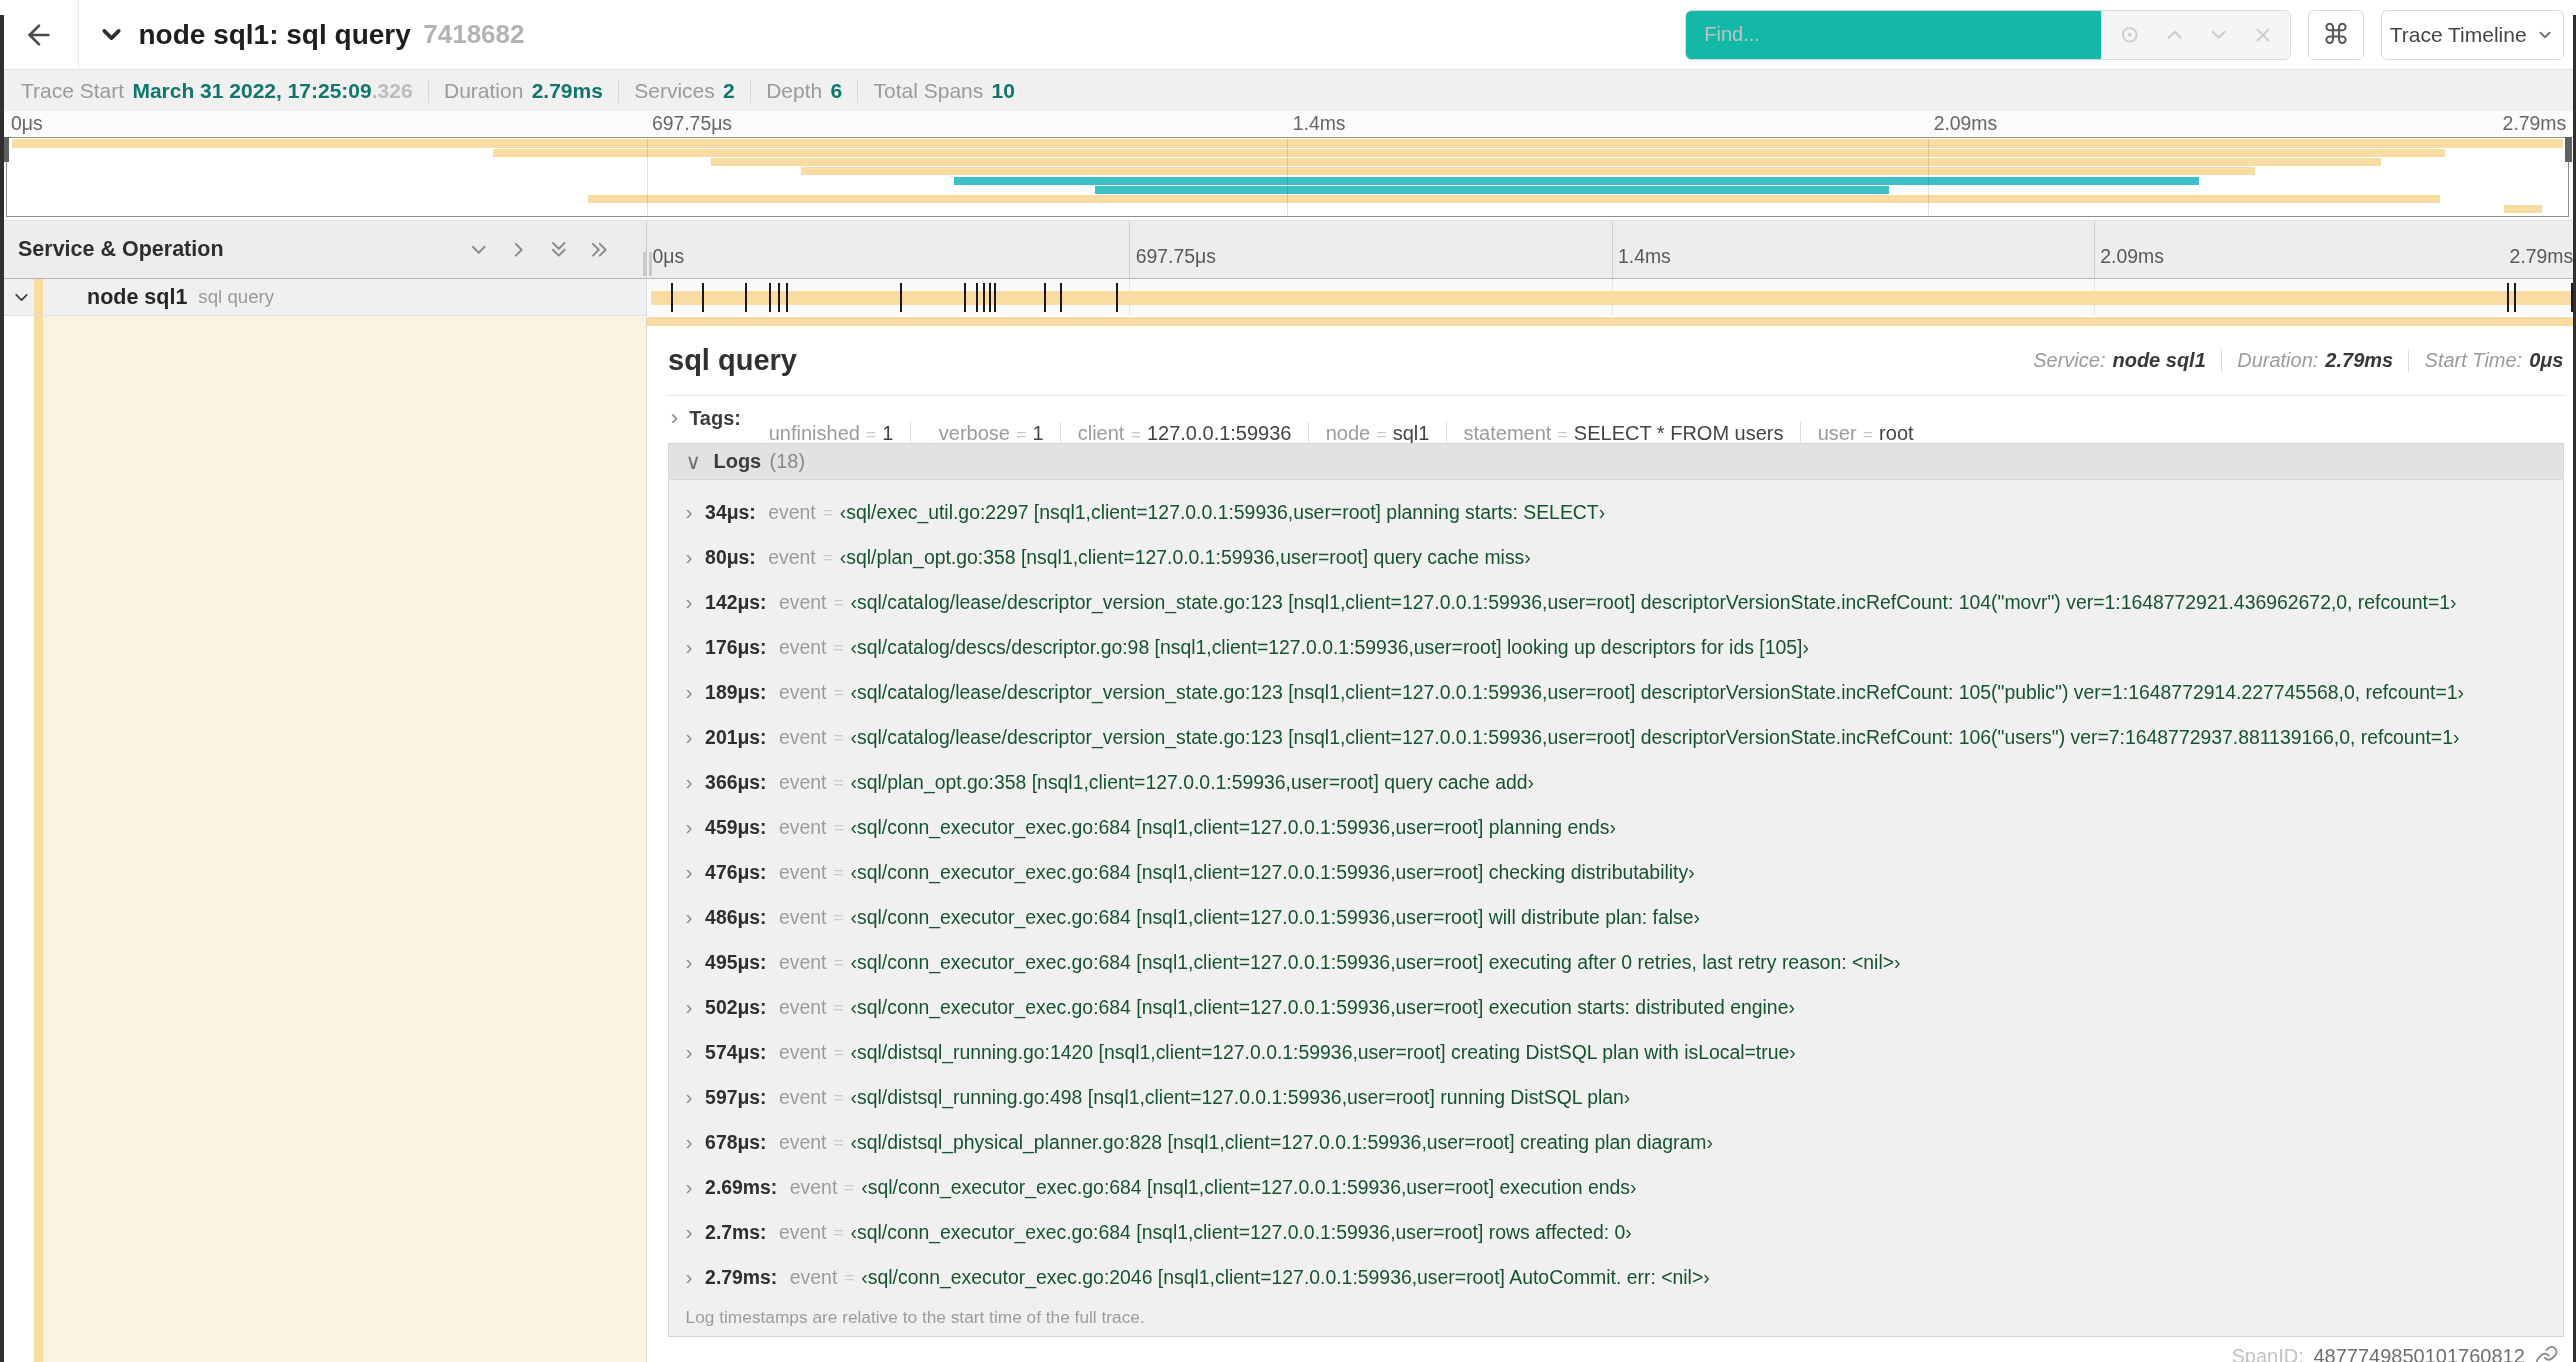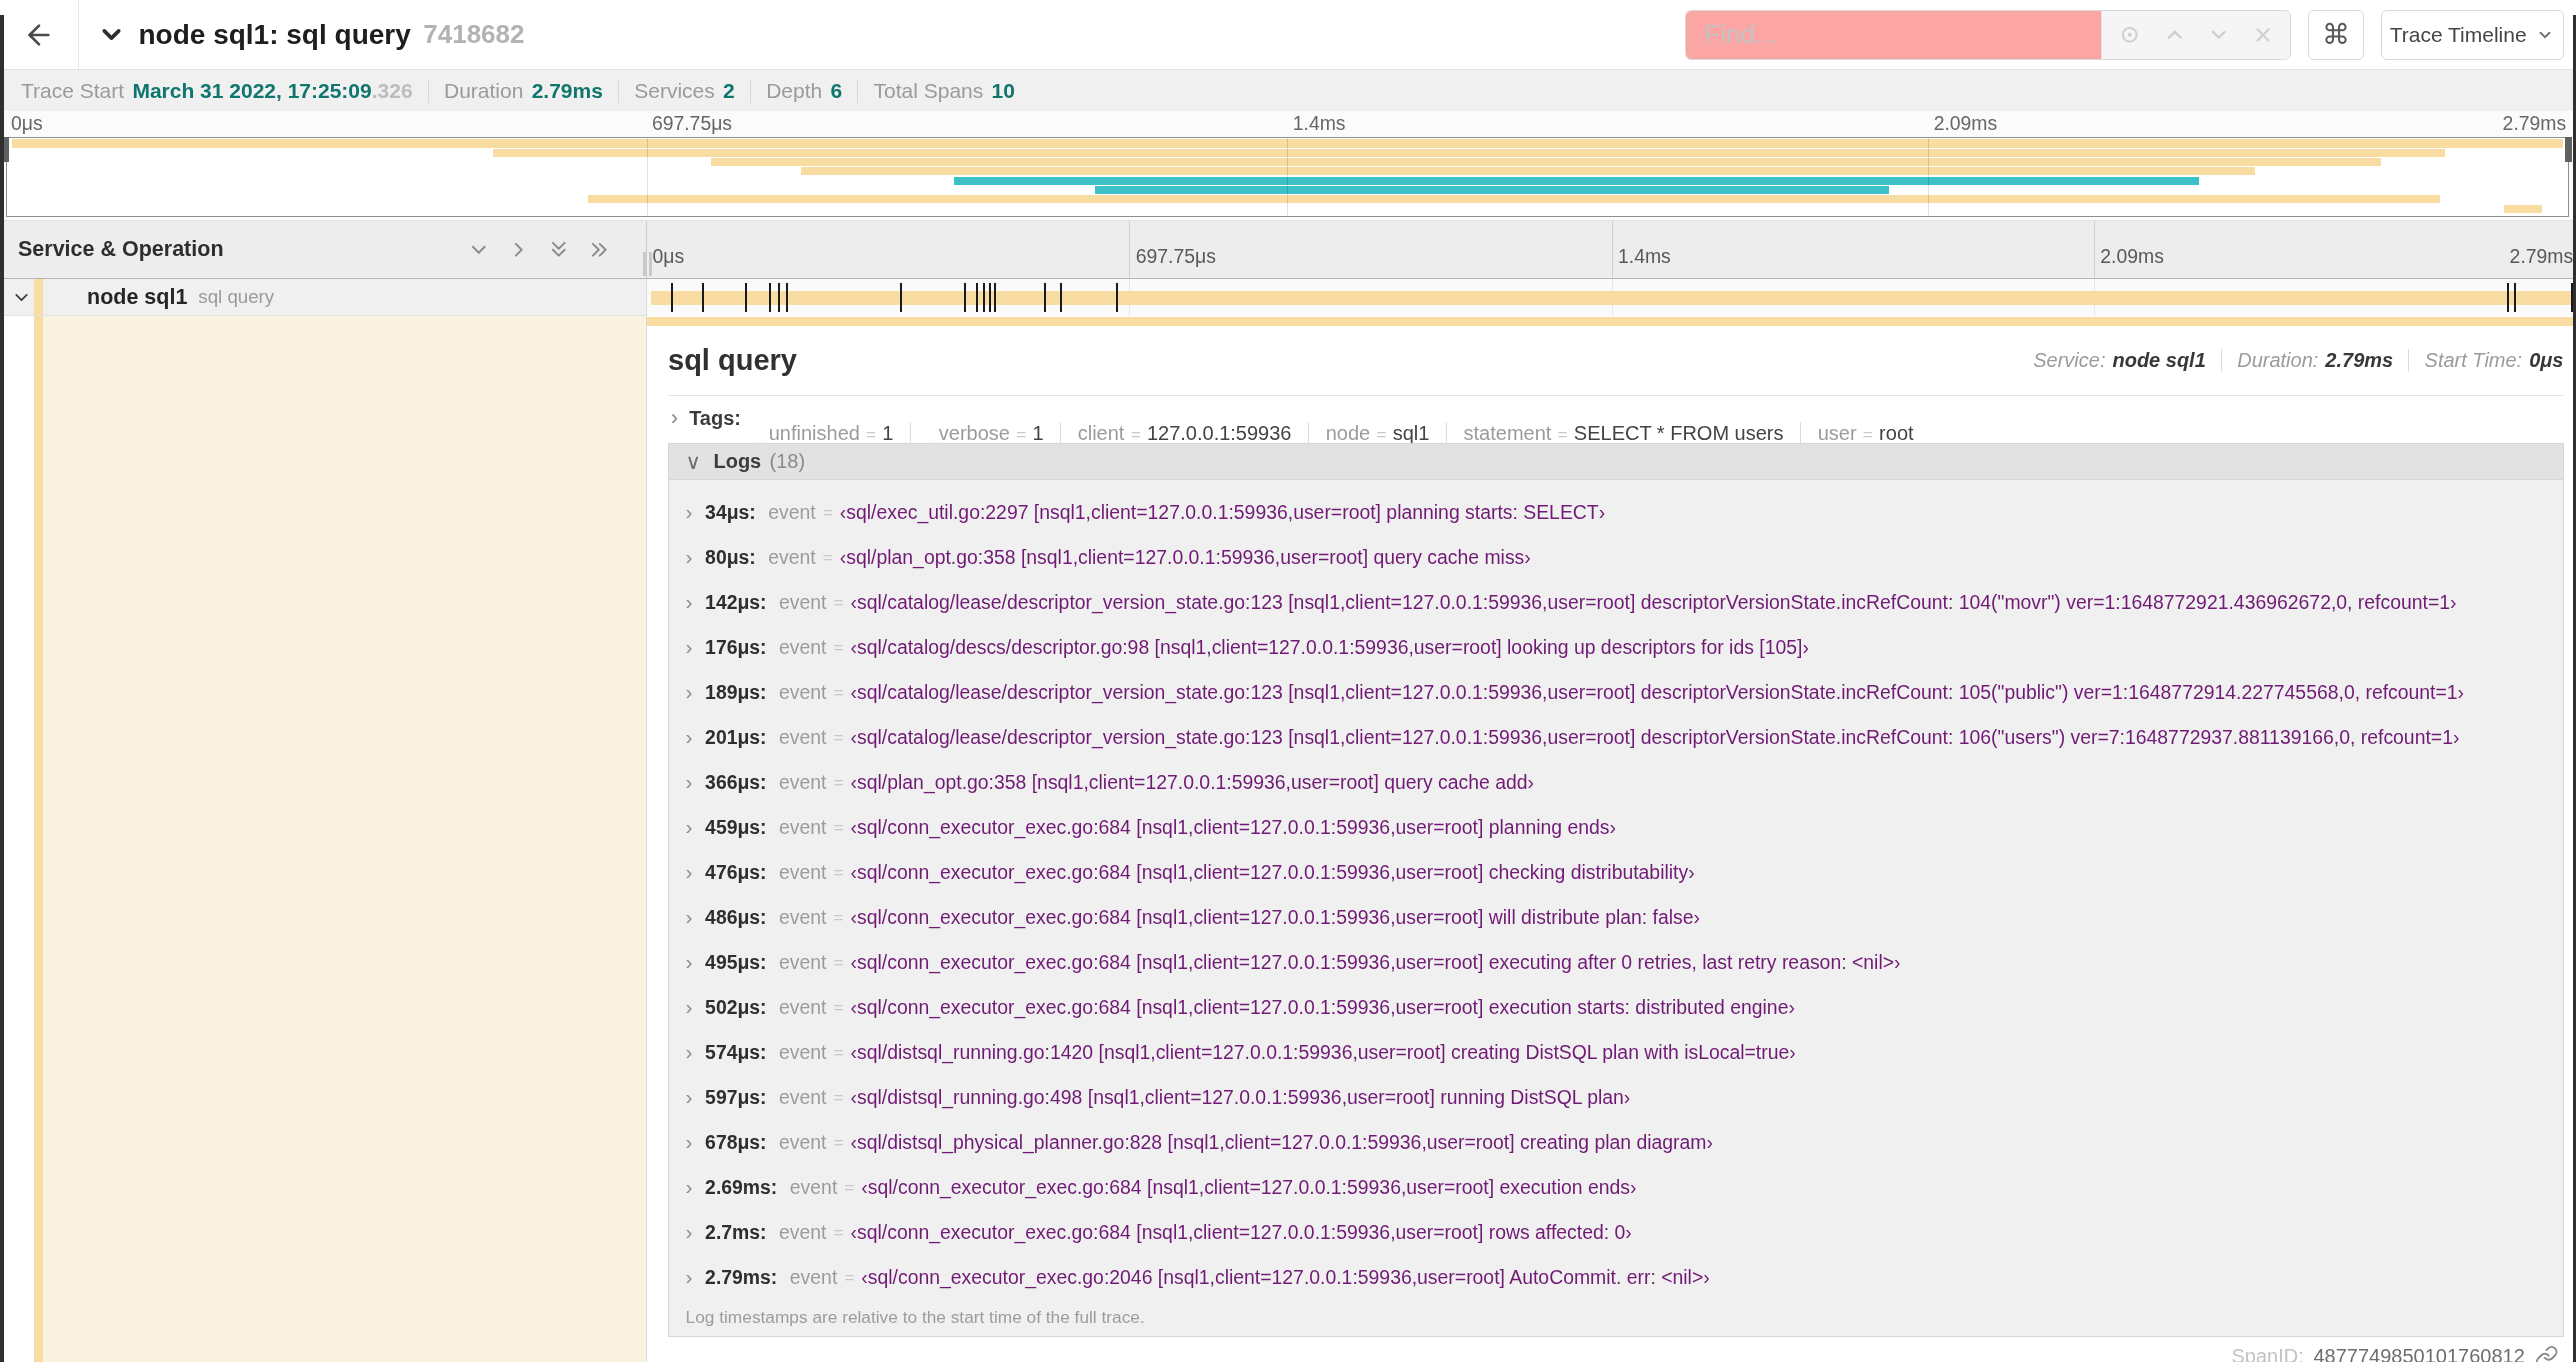--- a/index.html
+++ b/index.html
@@ -8,21 +8,21 @@
     font-family:"Liberation Sans",sans-serif;color:#333;position:relative;
   }
   
   .header{position:absolute;top:0;left:0;right:0;height:69px;background:#fff;border-bottom:0.7px solid #e2e2e2;}
   .back-btn{position:absolute;left:0;top:0;width:78px;height:69px;border-right:0.7px solid #e8e8e8;display:flex;align-items:center;justify-content:center;cursor:pointer;}
   .title-wrap{position:absolute;left:97px;top:0;height:69px;display:flex;align-items:center;gap:12.5px;text-align:right;}
   .page-title{font-size:28px;font-weight:bold;color:#1e1e1e;white-space:nowrap;}
   .trace-id{font-size:26px;color:#b3b3b3;font-weight:bold;}
   .header-right{position:absolute;right:12.5px;top:9.7px;height:50px;display:flex;gap:16.6px;align-items:stretch;}
   .find-group{width:604px;display:flex;border:0.7px solid #d9d9d9;border-radius:6.2px;overflow:hidden;background:#fff;}
-  .find-input{flex:1;border:none;outline:none;font-size:26px;padding:0 18px;color:#444;font-family:"Liberation Sans",sans-serif;background:#fca5a5;}
+  .find-input{flex:1;border:none;outline:none;font-size:20px;padding:0 18px;color:#444;font-family:"Liberation Sans",sans-serif;background:#14b8a6;}
   .find-input::placeholder{color:#c3c3c3;}
   .find-icons{display:flex;align-items:center;gap:21px;padding:0 16.6px;background:#f5f5f5;border-left:0.7px solid #e6e6e6;}
   .icon-btn{display:flex;align-items:center;justify-content:center;cursor:pointer;}
   .kbd-btn{width:54px;border:0.7px solid #d9d9d9;border-radius:6.2px;background:#fff;display:flex;align-items:center;justify-content:center;font-size:28px;color:#595959;cursor:pointer;}
   .tt-btn{width:181px;border:0.7px solid #d9d9d9;border-radius:6.2px;background:#fff;display:flex;align-items:center;justify-content:center;gap:9.7px;font-size:21px;color:#454545;cursor:pointer;white-space:nowrap;}
   
   .subnav{position:absolute;top:70px;left:0;right:0;height:41px;background:#f0f0f0;border-bottom:0.7px solid #e3e3e3;display:flex;align-items:center;padding-left:21px;font-size:21px;}
   .meta-item{display:inline-flex;align-items:baseline;}
   .meta-item + .meta-item{border-left:0.7px solid #d8d8d8;margin-left:15.2px;padding-left:15.2px;}
   .mi-label{color:#9a9a9a;margin-right:8.3px;}
@@ -90,21 +90,21 @@
   .logs-head{height:35px;background:#e2e2e2;border-bottom:0.7px solid #d6d6d6;display:flex;align-items:center;padding-left:16.6px;font-size:20px;cursor:pointer;}
   .lg-chevron{color:#6e6e6e;font-size:21px;margin-right:12.5px;}
   .logs-label{font-weight:bold;color:#3c3c3c;margin-right:8.3px;}
   .logs-count{color:#8a8a8a;}
   .log-rows{padding-top:9.7px;}
   .log-row{height:45px;display:flex;align-items:center;padding-left:16.6px;font-size:19.4px;white-space:nowrap;overflow:hidden;cursor:pointer;}
   .lr-chevron{color:#8a8a8a;font-size:21px;margin-right:12.5px;}
   .lr-time{font-weight:bold;color:#2e2e2e;margin-right:12.5px;}
   .lr-key{color:#9b9b9b;}
   .lr-eq{color:#c9c9c9;margin:0 7px;font-size:17.3px;}
-  .lr-val{color:#701a75;}
+  .lr-val{color:#14532d;}
   .logs-note{height:36px;display:flex;align-items:center;padding-left:16.6px;font-size:17.3px;color:#9c9c9c;}
   .spanid-line{height:39px;display:flex;align-items:center;justify-content:flex-end;gap:9.7px;font-size:20px;padding-right:5.5px;}
   .spanid-label{color:#c3c3c3;}
   .spanid-val{color:#6e6e6e;}
   
   .edge-strip{position:absolute;top:15.2px;bottom:0;width:3.5px;background:#2f2f2f;z-index:20;}
   .edge-strip.left{left:0;}
   .edge-strip.right{right:0;}
   svg{display:block;}
 </style>

